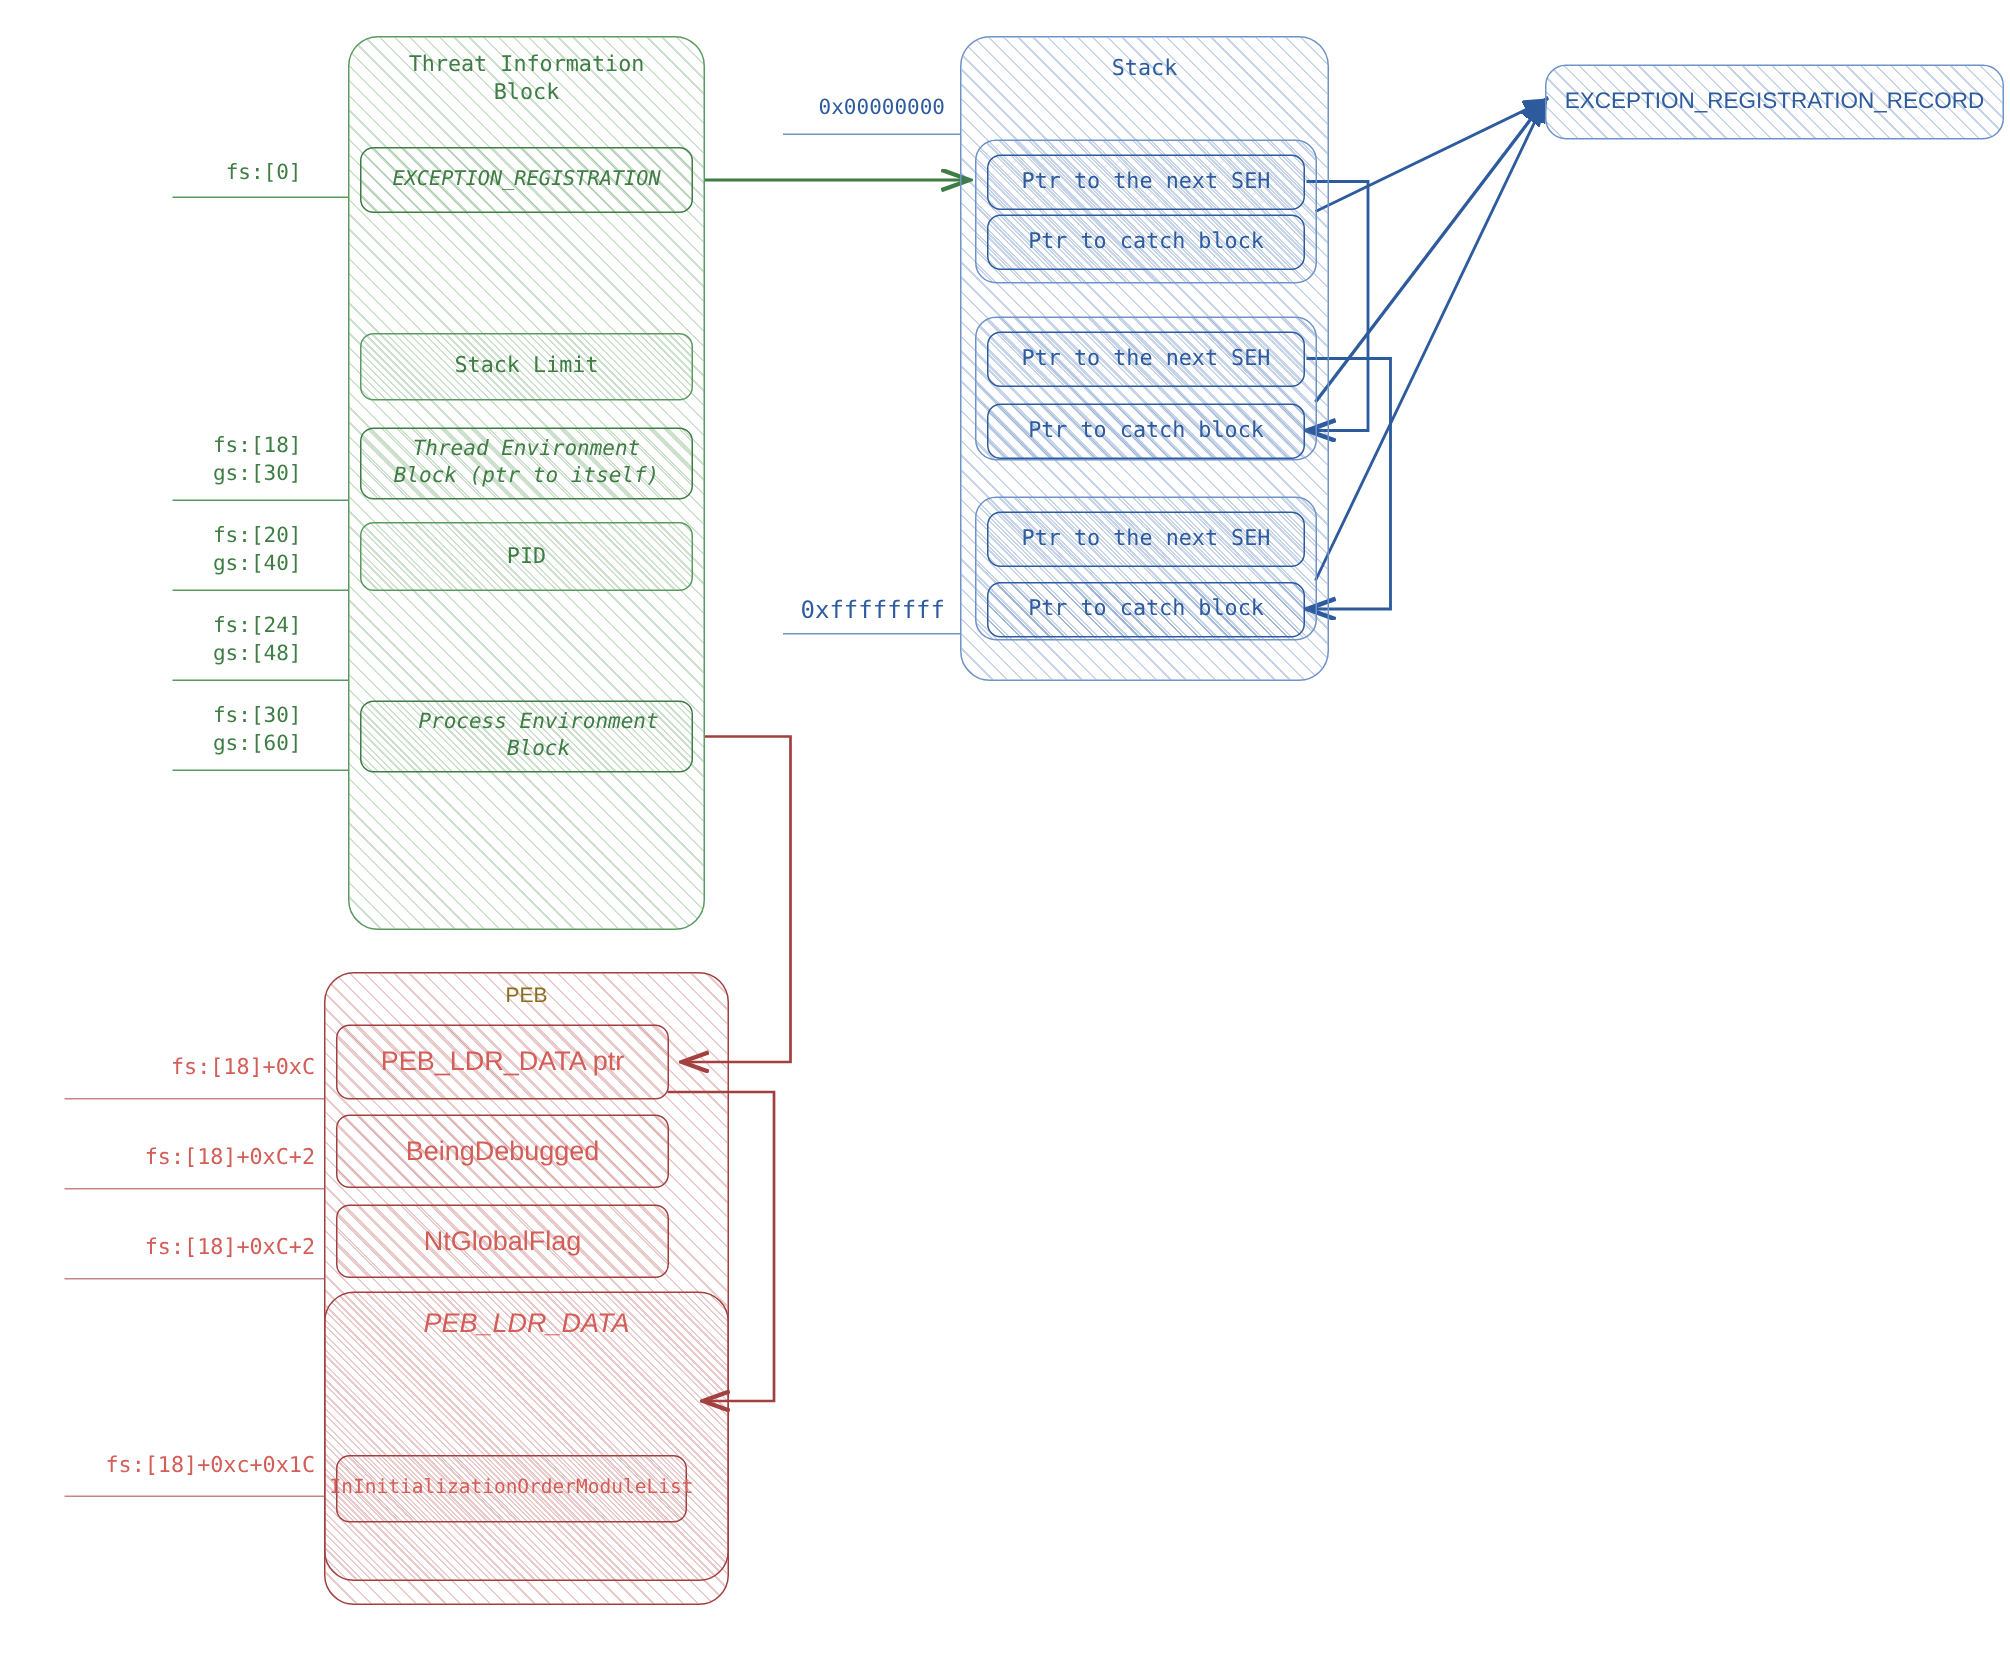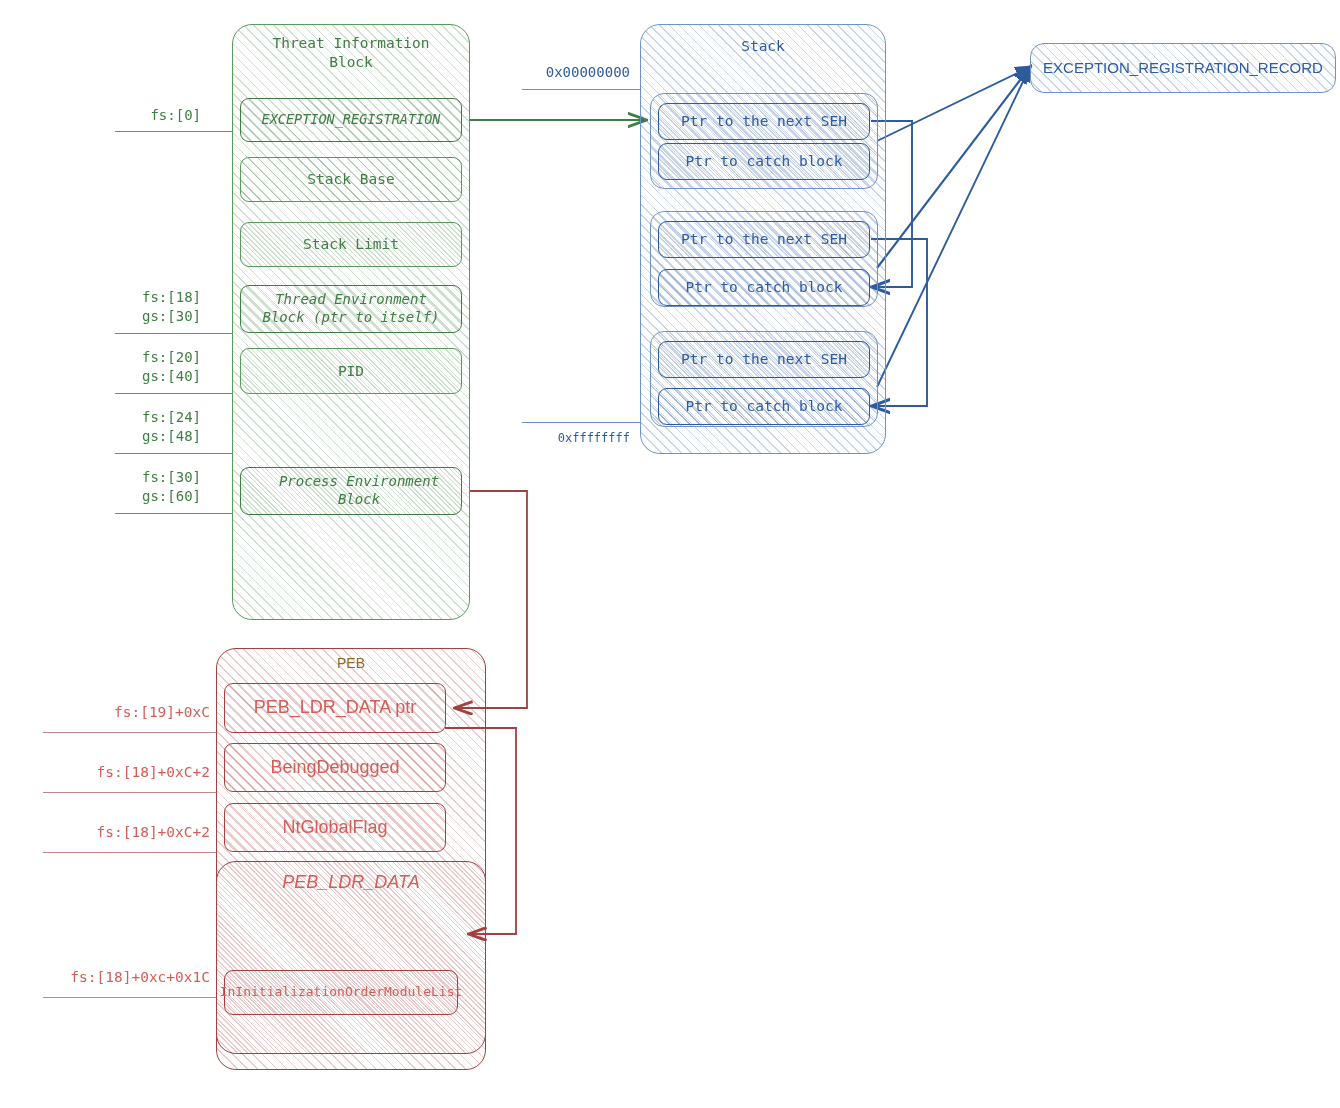--- a/index.html
+++ b/index.html
@@ -113,21 +113,20 @@
     </g>
   </svg>
 
   <div class="node container-node g-edge hatch-green" style="left:232px;top:24px;width:238px;height:596px;">
     <div class="mono t-green" style="width:100%;padding-top:9px;font-size:14.5px;white-space:pre-line;">Threat Information
 Block</div>
   </div>
 
   <div class="node g-edge-d hatch-green mono t-green" style="left:240px;top:98px;width:222px;height:44px;font-size:13.5px;">EXCEPTION_REGISTRATION</div>
 
-  <div class="node g-edge hatch-green mono t-green" style="left:240px;top:157px;width:222px;height:45px;font-size:14.5px;">Stack Base</div>
 
   <div class="node g-edge hatch-green mono t-green" style="left:240px;top:222px;width:222px;height:45px;font-size:14.5px;">Stack Limit</div>
 
   <div class="node g-edge-d hatch-green mono t-green" style="left:240px;top:285px;width:222px;height:48px;font-size:14px;white-space:pre-line;">Thread Environment
 Block (ptr to itself)</div>
 
   <div class="node g-edge hatch-green mono t-green" style="left:240px;top:348px;width:222px;height:46px;font-size:14.5px;">PID</div>
 
 
   <div class="node g-edge-d hatch-green mono t-green" style="left:240px;top:467px;width:222px;height:48px;font-size:14px;white-space:pre-line;padding-left:16px;">Process Environment
@@ -164,42 +163,42 @@
   <div class="node b-edge-d hatch-blue mono t-blue" style="left:658px;top:221px;width:212px;height:37px;font-size:14.5px;">Ptr to the next SEH</div>
   <div class="node b-edge-d hatch-blue mono t-blue" style="left:658px;top:269px;width:212px;height:37px;font-size:14.5px;">Ptr to catch block</div>
 
   <div class="node group-node b-edge hatch-blue" style="left:650px;top:331px;width:228px;height:96px;"></div>
   <div class="node b-edge-d hatch-blue mono t-blue" style="left:658px;top:341px;width:212px;height:37px;font-size:14.5px;">Ptr to the next SEH</div>
   <div class="node b-edge-d hatch-blue mono t-blue" style="left:658px;top:388px;width:212px;height:37px;font-size:14.5px;">Ptr to catch block</div>
 
   <div class="axis-label mono t-blue" style="left:470px;top:63px;width:160px;font-size:14px;">0x00000000</div>
   <div class="axis-rule" style="left:522px;top:89px;width:118px;border-top-color:#6f93c8;"></div>
 
-  <div class="axis-label mono t-blue" style="left:470px;top:396px;width:160px;font-size:12px;margin-top:34px;">0xffffffff</div>
+  <div class="axis-label mono t-blue" style="left:470px;top:396px;width:160px;font-size:16px;">0xffffffff</div>
   <div class="axis-rule" style="left:522px;top:422px;width:118px;border-top-color:#6f93c8;"></div>
 
   <div class="node group-node b-edge hatch-blue sans t-blue" style="left:1030px;top:43px;width:306px;height:50px;font-size:15px;">EXCEPTION_REGISTRATION_RECORD</div>
 
   <div class="node container-node r-edge-d hatch-red" style="left:216px;top:648px;width:270px;height:422px;">
     <div class="sans t-olive" style="width:100%;padding-top:6px;font-size:14px;">PEB</div>
   </div>
 
   <div class="node r-edge-d hatch-red sans t-red" style="left:224px;top:683px;width:222px;height:50px;font-size:18px;">PEB_LDR_DATA ptr</div>
 
   <div class="node r-edge-d hatch-red sans t-red" style="left:224px;top:743px;width:222px;height:49px;font-size:18px;">BeingDebugged</div>
 
   <div class="node r-edge-d hatch-red sans t-red" style="left:224px;top:803px;width:222px;height:49px;font-size:18px;">NtGlobalFlag</div>
 
   <div class="node container-node r-edge-d hatch-red" style="left:216px;top:861px;width:270px;height:193px;font-style:italic;">
     <div class="sans t-red" style="width:100%;padding-top:9px;font-size:18px;">PEB_LDR_DATA</div>
   </div>
 
   <div class="node r-edge-d hatch-red mono t-red" style="left:224px;top:970px;width:234px;height:45px;font-size:13px;">InInitializationOrderModuleList</div>
 
-  <div class="axis-label mono t-red" style="left:20px;top:703px;width:190px;font-size:14.5px;">fs:[19]+0xC</div>
+  <div class="axis-label mono t-red" style="left:20px;top:703px;width:190px;font-size:14.5px;">fs:[18]+0xC</div>
   <div class="axis-rule" style="left:43px;top:732px;width:173px;border-top-color:#c58585;"></div>
 
   <div class="axis-label mono t-red" style="left:20px;top:763px;width:190px;font-size:14.5px;">fs:[18]+0xC+2</div>
   <div class="axis-rule" style="left:43px;top:792px;width:173px;border-top-color:#c58585;"></div>
 
   <div class="axis-label mono t-red" style="left:20px;top:823px;width:190px;font-size:14.5px;">fs:[18]+0xC+2</div>
   <div class="axis-rule" style="left:43px;top:852px;width:173px;border-top-color:#c58585;"></div>
 
   <div class="axis-label mono t-red" style="left:5px;top:968px;width:205px;font-size:14.5px;">fs:[18]+0xc+0x1C</div>
   <div class="axis-rule" style="left:43px;top:997px;width:173px;border-top-color:#c58585;"></div>

